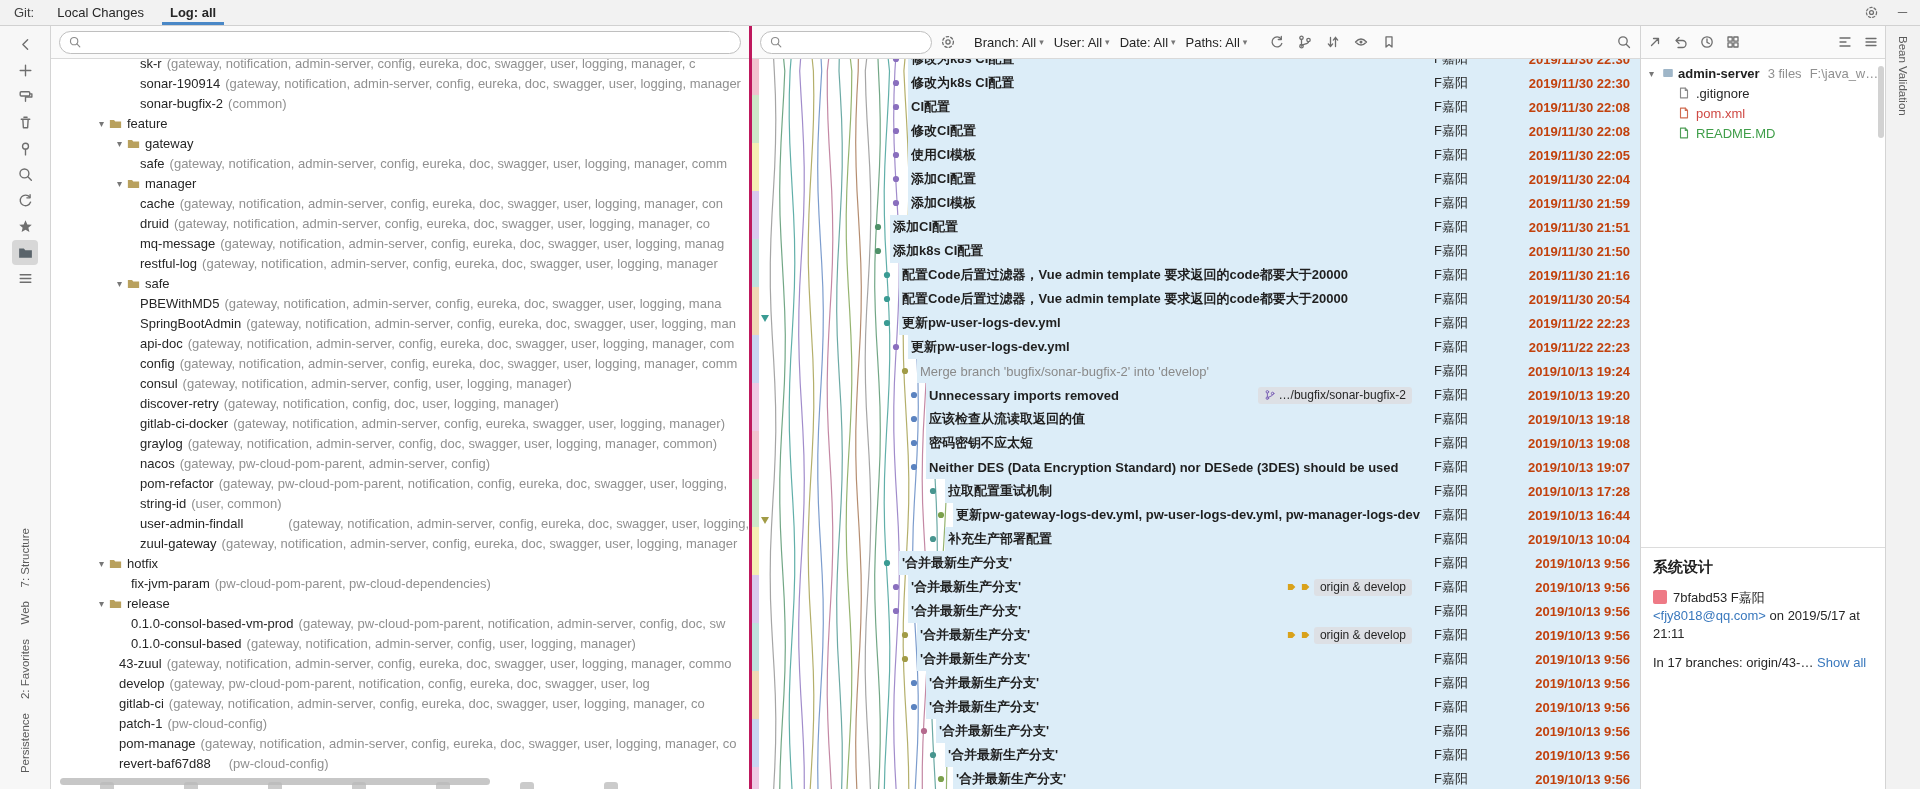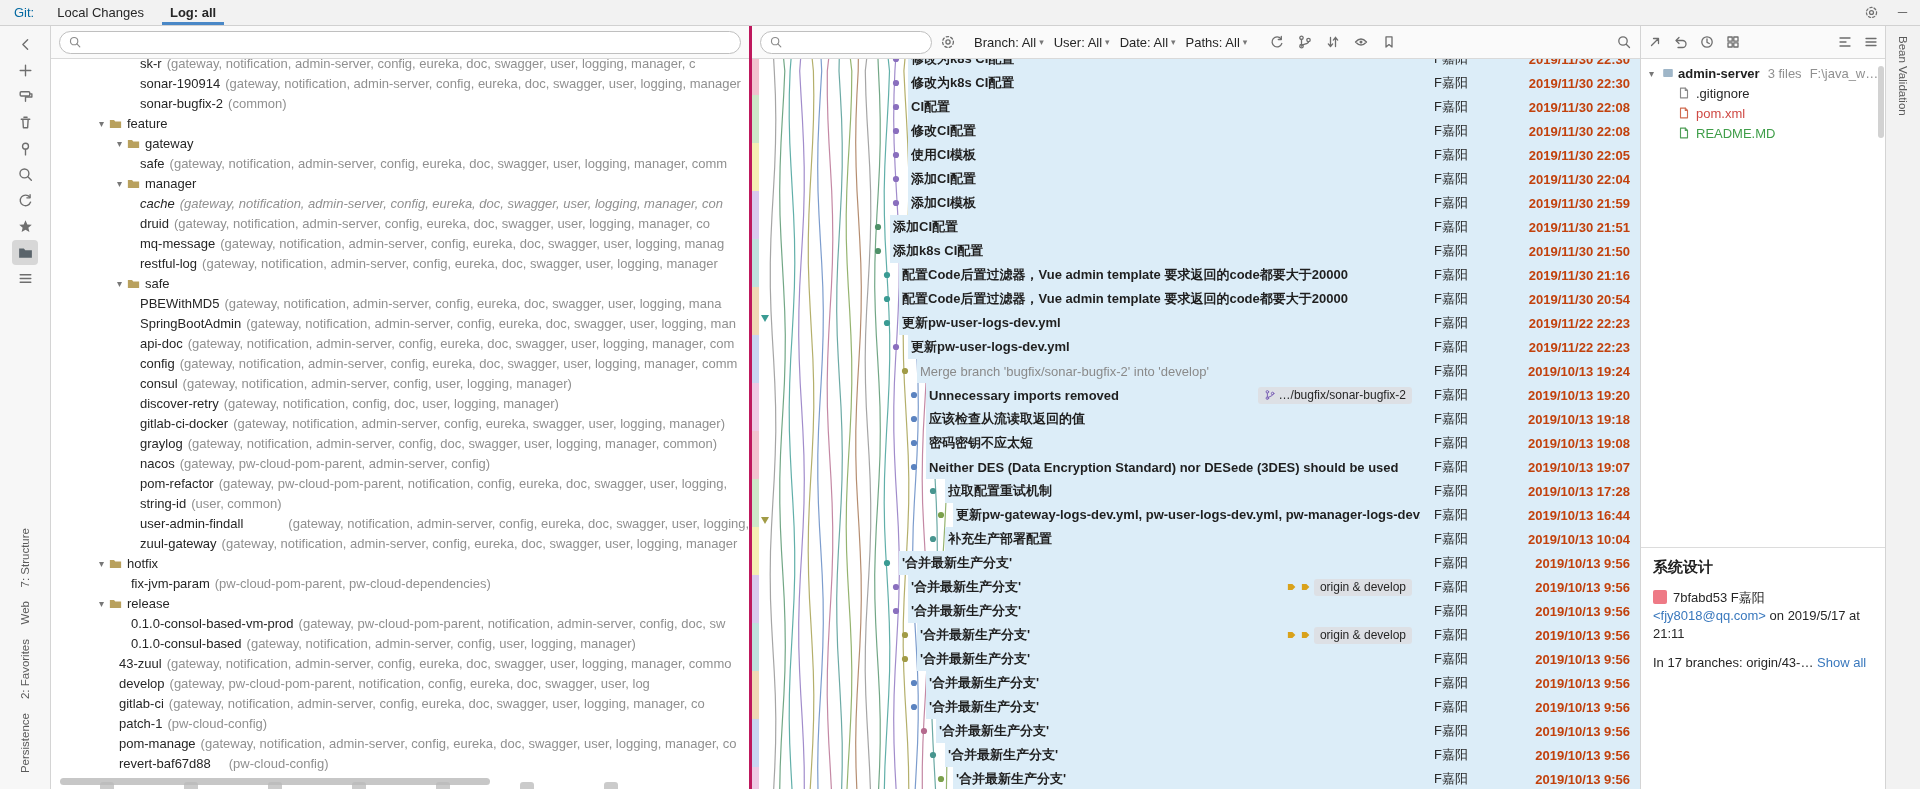--- a/index.html
+++ b/index.html
@@ -7,21 +7,21 @@
   body {
     width:1920px; height:789px; overflow:hidden;
     font-family:"Liberation Sans","DejaVu Sans",sans-serif;
     font-size:13px; color:#1f1f1f; background:#fff;
   }
   .app { width:1920px; height:789px; position:relative; overflow:hidden; }
 
   
   .titlebar { height:26px; background:#f2f2f2; border-bottom:1px solid #d1d1d1;
     display:flex; align-items:stretch; }
-  .git-label { display:flex; align-items:center; padding:0 10px 0 14px; color:#0369a1; }
+  .git-label { display:flex; align-items:center; padding:0 10px 0 14px; color:#404040; }
   .tabs { display:flex; }
   .tab { padding:0 13px; display:flex; align-items:center; color:#262626; position:relative; cursor:default; }
   .tab.active { font-weight:bold; }
   .tab.active::after { content:""; position:absolute; left:5px; right:5px; bottom:0; height:3px; background:#4a88c7; }
   .tb-right { margin-left:auto; display:flex; align-items:center; gap:16px; padding-right:10px; color:#6e6e6e; }
 
   
   .main { display:flex; height:763px; }
   .left-strip { width:51px; background:#f7f7f7; border-right:1px solid #d4d4d4;
     display:flex; flex-direction:column; align-items:center; padding-top:6px; }
@@ -250,21 +250,21 @@
           </div>
           <div class="tree-row" style="padding-left: 62px;">
             <span class="tw-chev">▾</span>
             <span class="tw-folder">
               <svg width="15" height="15" viewBox="0 0 16 16" fill="none" stroke="currentColor" stroke-width="1.3" stroke-linecap="round" stroke-linejoin="round" style="vertical-align:middle">
                 <path d="M2 4.2h4.4l1.4 1.7H14v7H2z" fill="currentColor" stroke="none"></path>
               </svg>
             </span>
             <span class="tw-name">manager</span>
           </div>
-          <div class="tree-row" style="padding-left: 89px; font-style: italic;">
+          <div class="tree-row" style="padding-left: 89px;">
             <span class="tw-name">cache</span>
             <span class="tw-detail">(gateway, notification, admin-server, config, eureka, doc, swagger, user, logging, manager, con</span>
           </div>
           <div class="tree-row" style="padding-left: 89px;">
             <span class="tw-name">druid</span>
             <span class="tw-detail">(gateway, notification, admin-server, config, eureka, doc, swagger, user, logging, manager, co</span>
           </div>
           <div class="tree-row" style="padding-left: 89px;">
             <span class="tw-name">mq-message</span>
             <span class="tw-detail">(gateway, notification, admin-server, config, eureka, doc, swagger, user, logging, manag</span>

